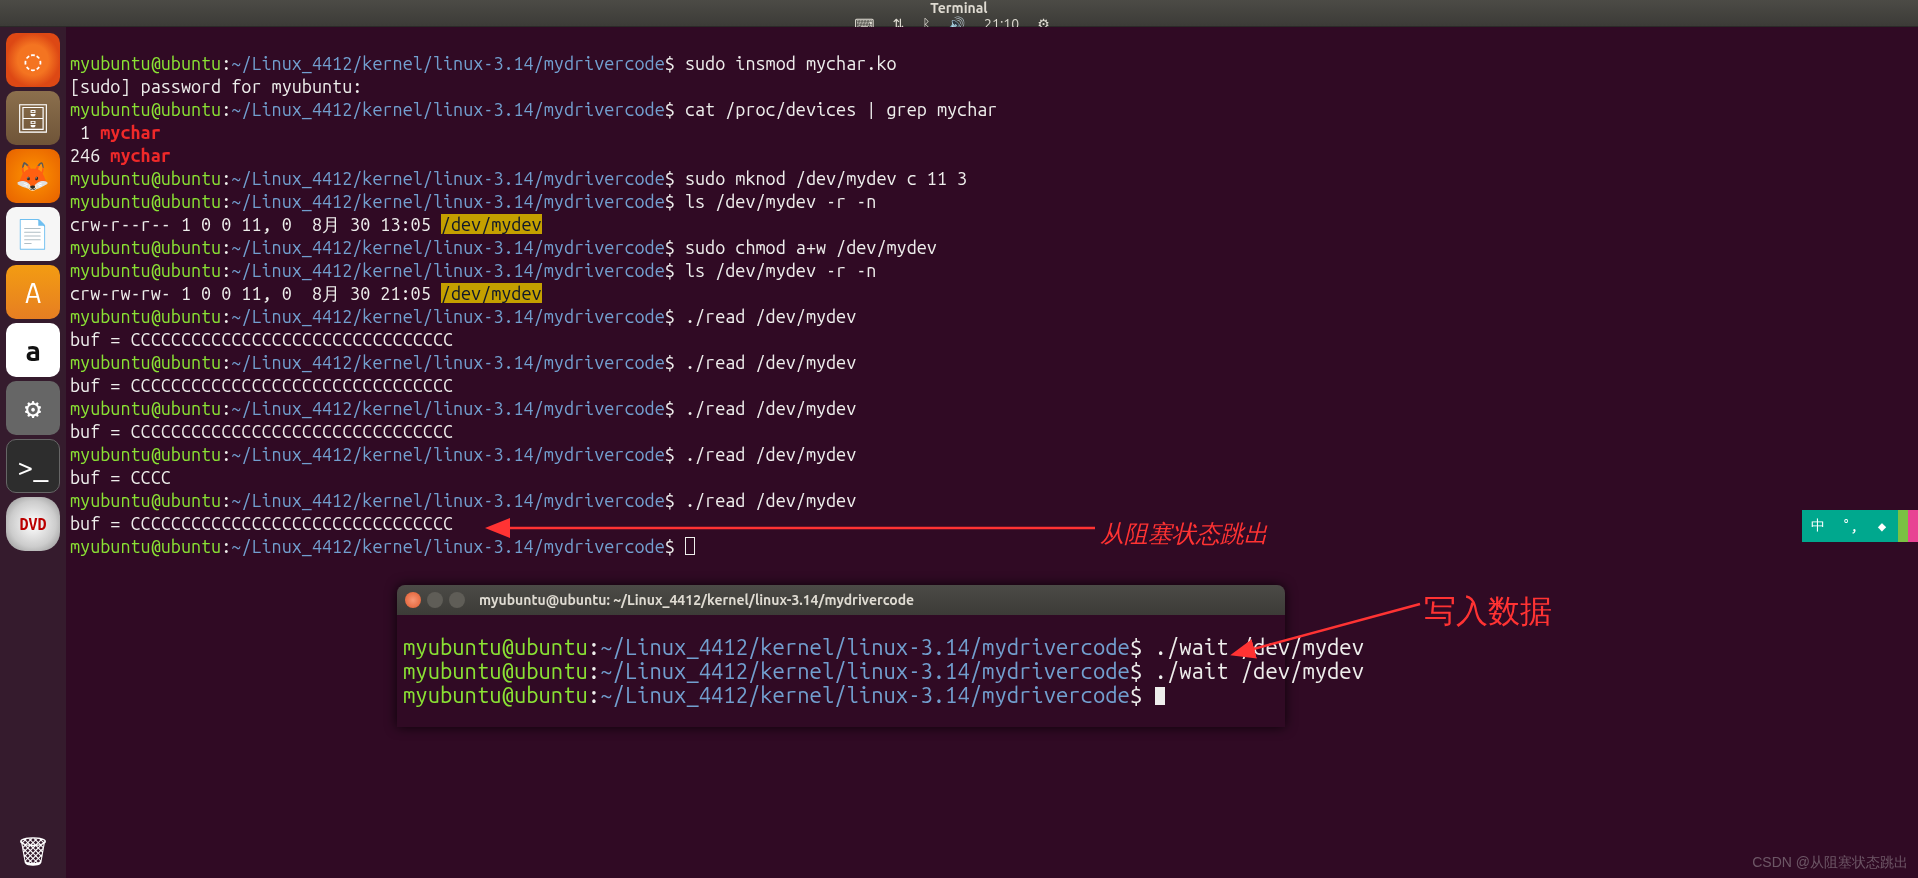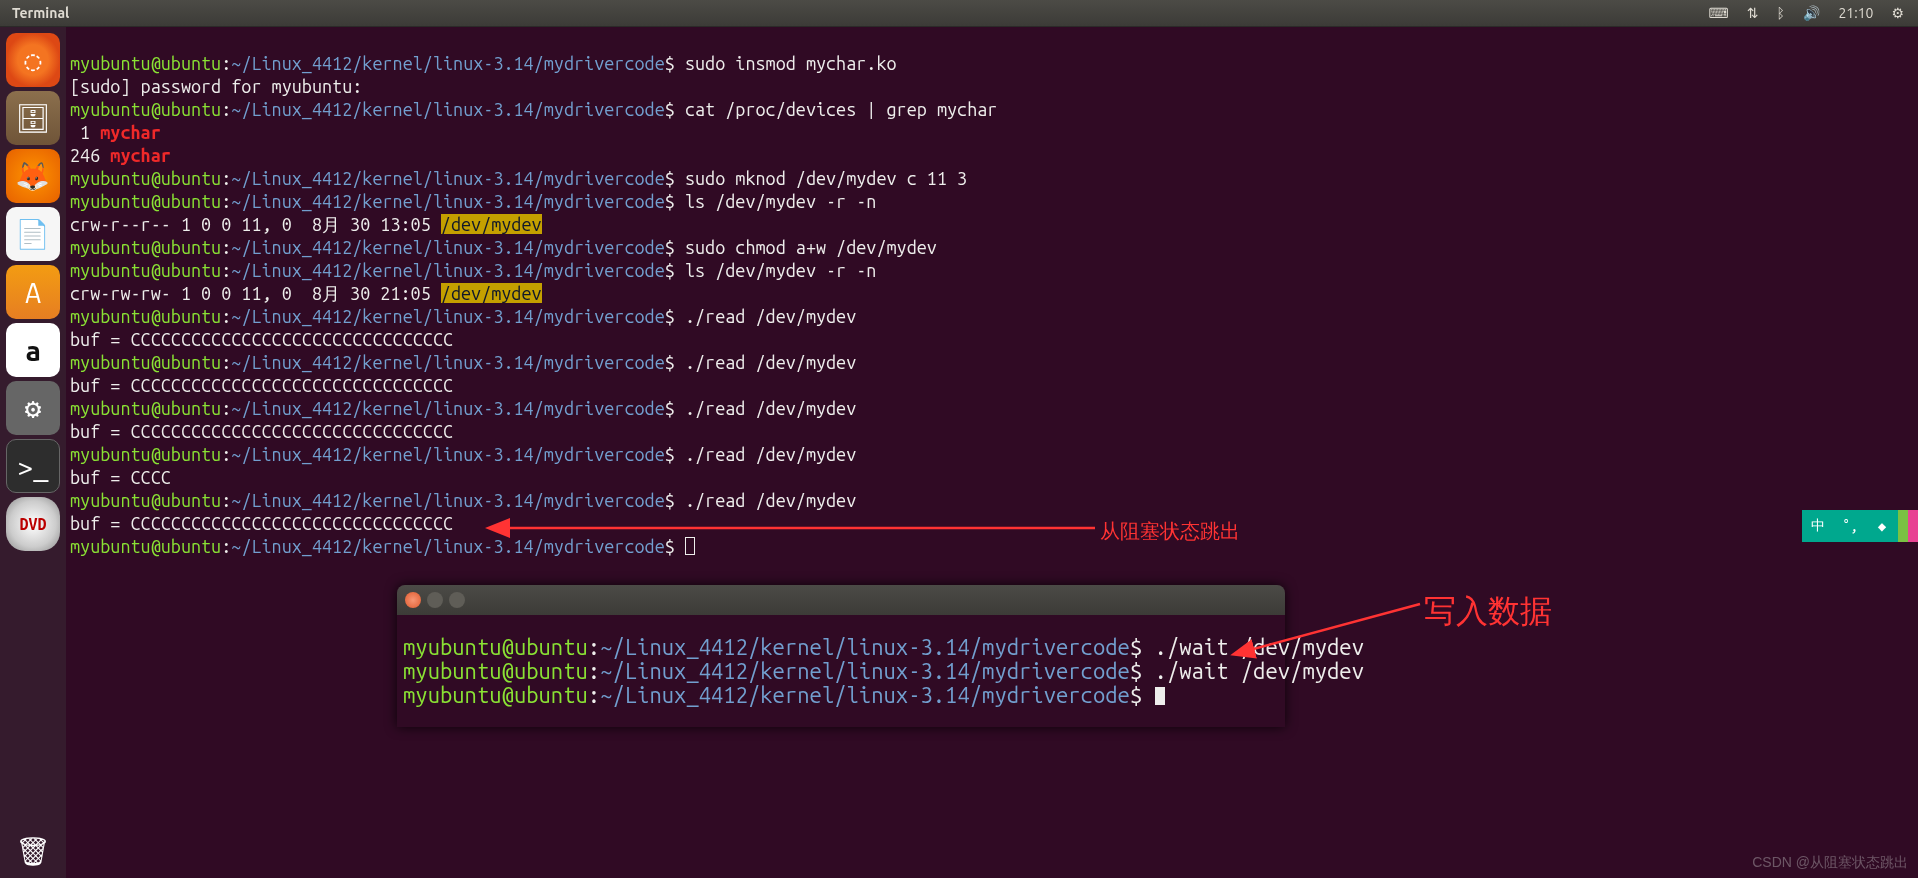--- a/index.html
+++ b/index.html
@@ -12,20 +12,21 @@
 }
 .top-panel {
   position: absolute; top: 0; left: 0; right: 0;
   height: 27px;
   background: linear-gradient(#4c4b46, #3c3b37);
   display: flex; align-items: center;
   color: #dfdbd2;
   font-family: Ubuntu, sans-serif;
   font-size: 14px;
   border-bottom: 1px solid #2b2a28;
+  flex-direction: column;
 }
 .top-panel .app { padding: 0 12px; font-weight: bold; }
 .top-panel .spacer { flex: 1; }
 .top-panel .tray { display: flex; gap: 18px; align-items: center; padding-right: 14px; }
 .top-panel .tray span { display:inline-flex; align-items:center; }
 
 .launcher {
   position: absolute; top: 27px; left: 0; bottom: 0;
   width: 66px;
   background: rgba(60,45,55,0.6);
@@ -104,21 +105,22 @@
 }
 .term2 .user { color:#8ae234; }
 .term2 .path { color:#729fcf; }
 .term2 .cursor2 { display:inline-block; width:10px; height:18px; background:#eeeeec; vertical-align:-2px; }
 
 .annot1 {
   position:absolute;
   left: 1100px; top: 518px;
   color: #ff3333;
   font-family: "Microsoft YaHei", sans-serif;
-  font-size: 20px;
+  font-size: 24px;
+  font-style: italic;
 }
 .annot2 {
   position:absolute;
   left: 1424px; top: 590px;
   color: #ff3333;
   font-family: Liberation Sans, sans-serif;
   font-size: 32px;
 }
 svg.annarrow { position:absolute; pointer-events:none; }
 
@@ -196,20 +198,21 @@
 <span class="prompt"><span class="user">myubuntu@ubuntu</span>:<span class="path">~/Linux_4412/kernel/linux-3.14/mydrivercode</span>$</span> <span class="out">./read /dev/mydev</span>
 <span class="out">buf = CCCCCCCCCCCCCCCCCCCCCCCCCCCCCCCC</span>
 <span class="prompt"><span class="user">myubuntu@ubuntu</span>:<span class="path">~/Linux_4412/kernel/linux-3.14/mydrivercode</span>$</span> <span class="cursor"></span>
 </div>
 
 <div class="term2">
   <div class="titlebar">
     <div class="wbtn close"></div>
     <div class="wbtn min"></div>
     <div class="wbtn max"></div>
+    <span style="margin-left:8px">myubuntu@ubuntu: ~/Linux_4412/kernel/linux-3.14/mydrivercode</span>
   </div>
   <div class="body"><span><span class="user">myubuntu@ubuntu</span>:<span class="path">~/Linux_4412/kernel/linux-3.14/mydrivercode</span>$</span> <span>./wait /dev/mydev</span>
 <span><span class="user">myubuntu@ubuntu</span>:<span class="path">~/Linux_4412/kernel/linux-3.14/mydrivercode</span>$</span> <span>./wait /dev/mydev</span>
 <span><span class="user">myubuntu@ubuntu</span>:<span class="path">~/Linux_4412/kernel/linux-3.14/mydrivercode</span>$</span> <span class="cursor2"></span>
 </div>
 </div>
 
 <div class="annot1">从阻塞状态跳出</div>
 <div class="annot2">写入数据</div>
 

